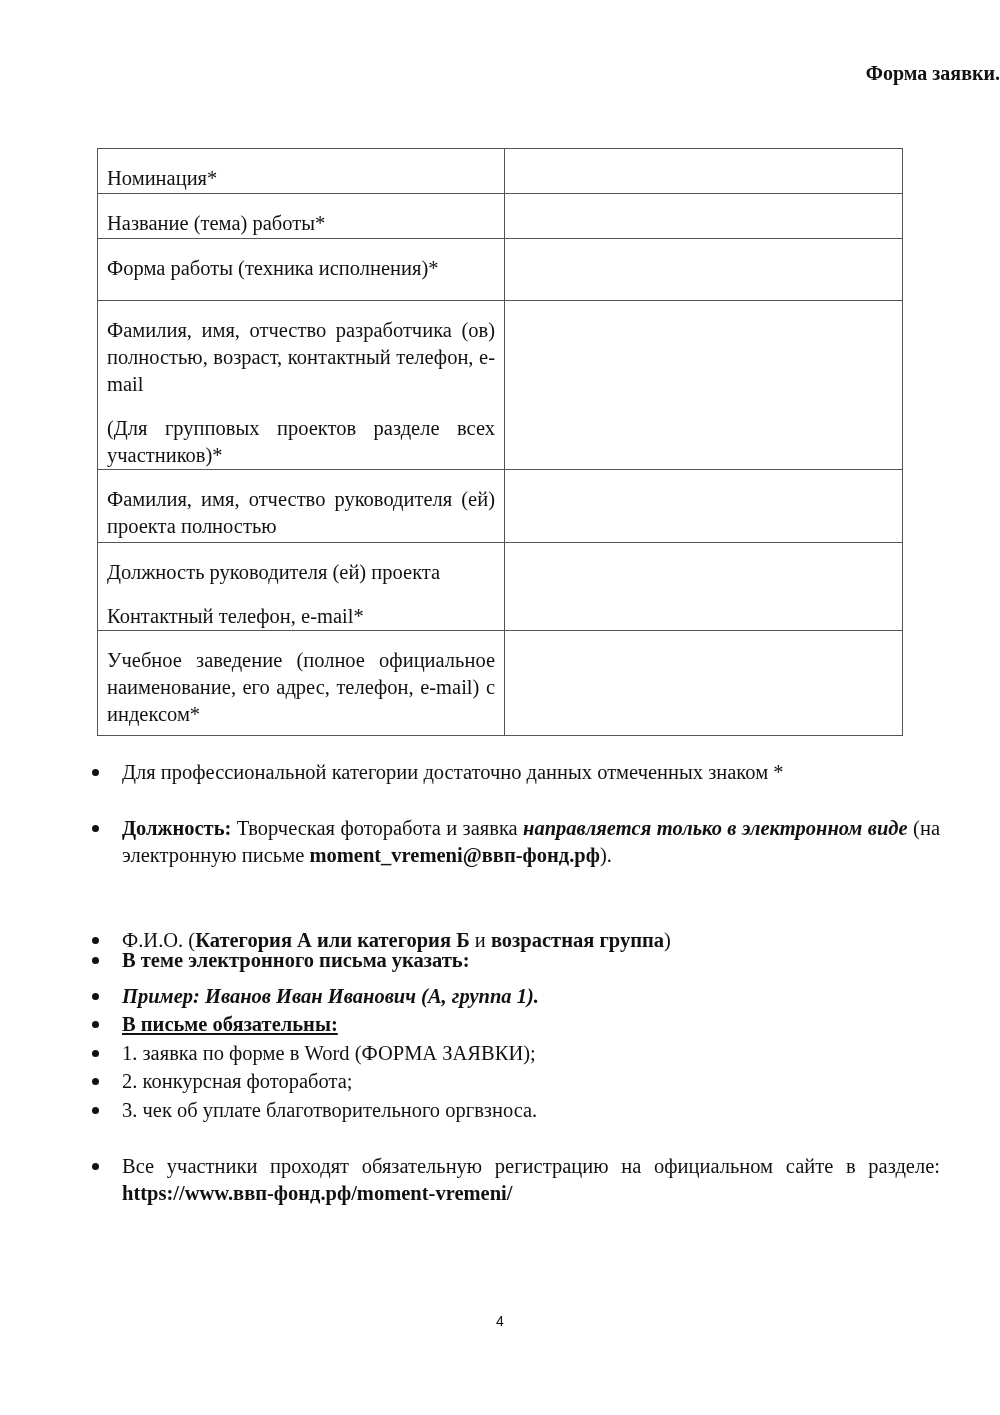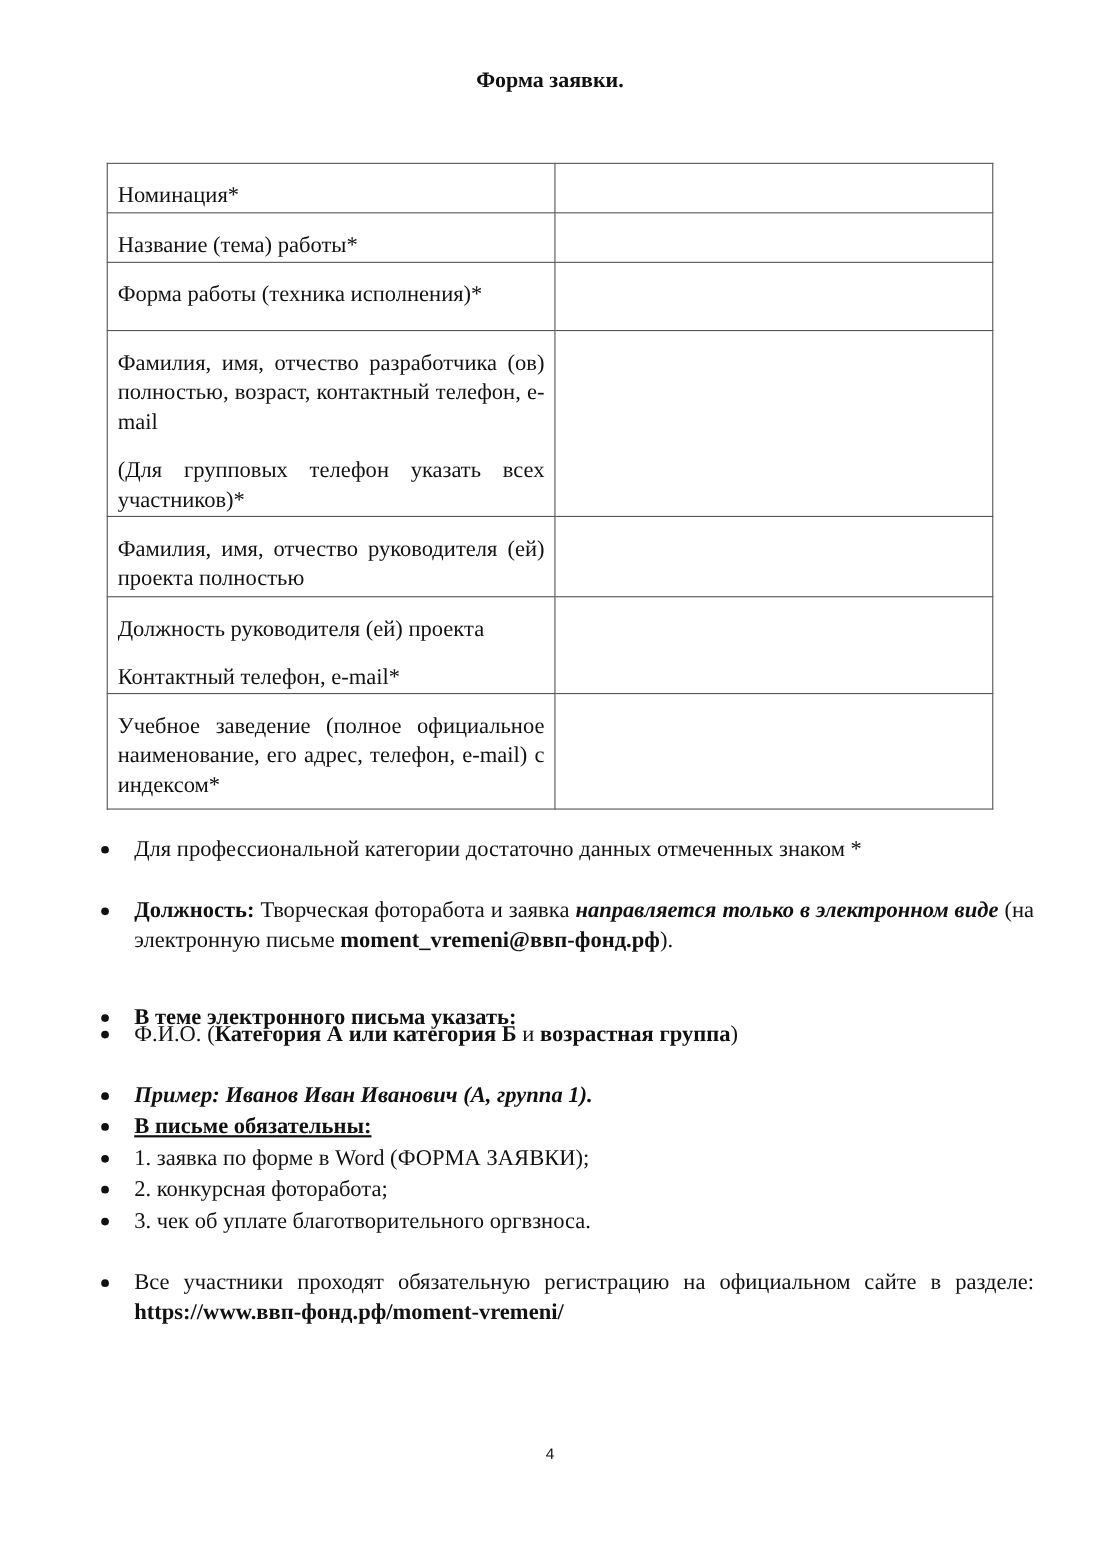--- a/index.html
+++ b/index.html
@@ -3,21 +3,21 @@
 <meta charset="utf-8">
 <style>
   html, body { margin: 0; padding: 0; background: #ffffff; }
   body {
     width: 1000px; height: 1415px; position: relative; overflow: hidden;
     font-family: "Liberation Serif", "DejaVu Serif", serif;
     color: #111;
   }
   .title {
     position: absolute; top: 62px; left: 0; width: 1000px;
-    text-align: center; font-weight: bold; font-size: 20px;
+    text-align: right; font-weight: bold; font-size: 20px;
   }
   table.form {
     position: absolute; left: 97px; top: 148px;
     width: 806px; border-collapse: collapse;
     font-size: 20.5px; line-height: 27px;
   }
   table.form td {
     border: 1.5px solid #555; vertical-align: top;
     padding: 16px 9px 0 9px;
   }
@@ -66,21 +66,21 @@
     </tr>
     <tr style="height:62px">
       <td class="label">
         <div class="cell-para">Форма работы (техника исполнения)*</div>
       </td>
       <td></td>
     </tr>
     <tr style="height:169px">
       <td class="label">
         <div class="cell-para justify">Фамилия, имя, отчество разработчика (ов) полностью, возраст, контактный телефон, e-mail</div>
-        <div class="cell-para justify">(Для групповых телефон указать всех участников)*</div>
+        <div class="cell-para justify">(Для групповых проектов разделе всех участников)*</div>
       </td>
       <td></td>
     </tr>
     <tr style="height:73px">
       <td class="label">
         <div class="cell-para justify">Фамилия, имя, отчество руководителя (ей) проекта полностью</div>
       </td>
       <td></td>
     </tr>
     <tr style="height:82px">
@@ -104,21 +104,21 @@
   <div class="b last-left" style="top:759px">
     <span class="dot"></span>
     <span>Для профессиональной категории достаточно данных отмеченных знаком *</span>
   </div>
 
   <div class="b last-left" style="top:815px">
     <span class="dot"></span>
     <span class="bold">Должность:</span><span> Творческая фоторабота и заявка </span><span class="bi">направляется только в электронном виде</span><span> (на электронную письме </span><span class="bold">moment_vremeni@ввп-фонд.рф</span><span>).</span>
   </div>
 
-  <div class="b last-left" style="top:912px">
+  <div class="b last-left" style="top:947px">
     <span class="dot"></span>
     <span class="bold">В теме электронного письма указать:</span>
   </div>
 
   <div class="b last-left" style="top:927px">
     <span class="dot"></span>
     <span>Ф.И.О. (</span><span class="bold">Категория А или категория Б</span><span> и </span><span class="bold">возрастная группа</span><span>)</span>
   </div>
 
   <div class="b last-left" style="top:983px">

